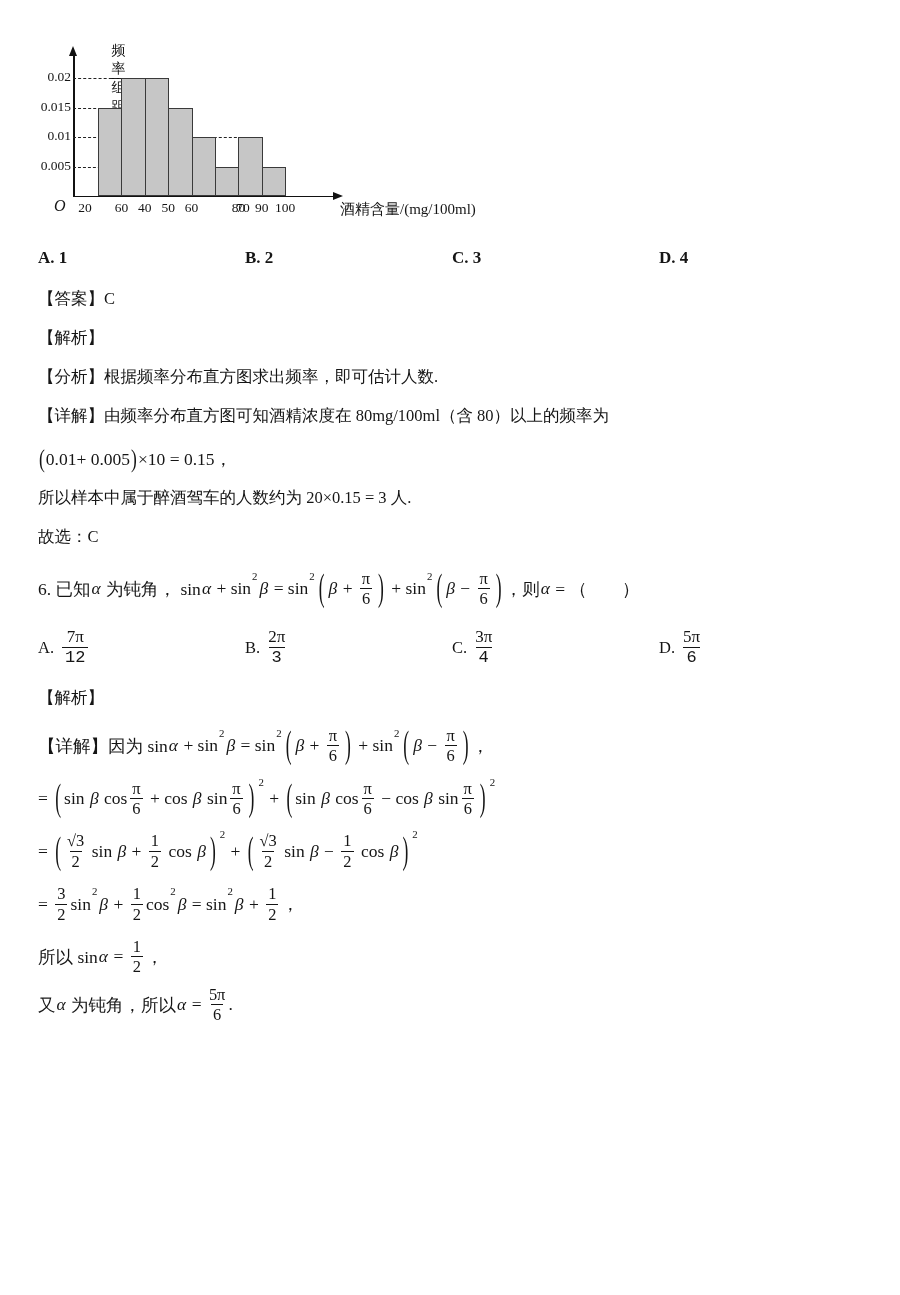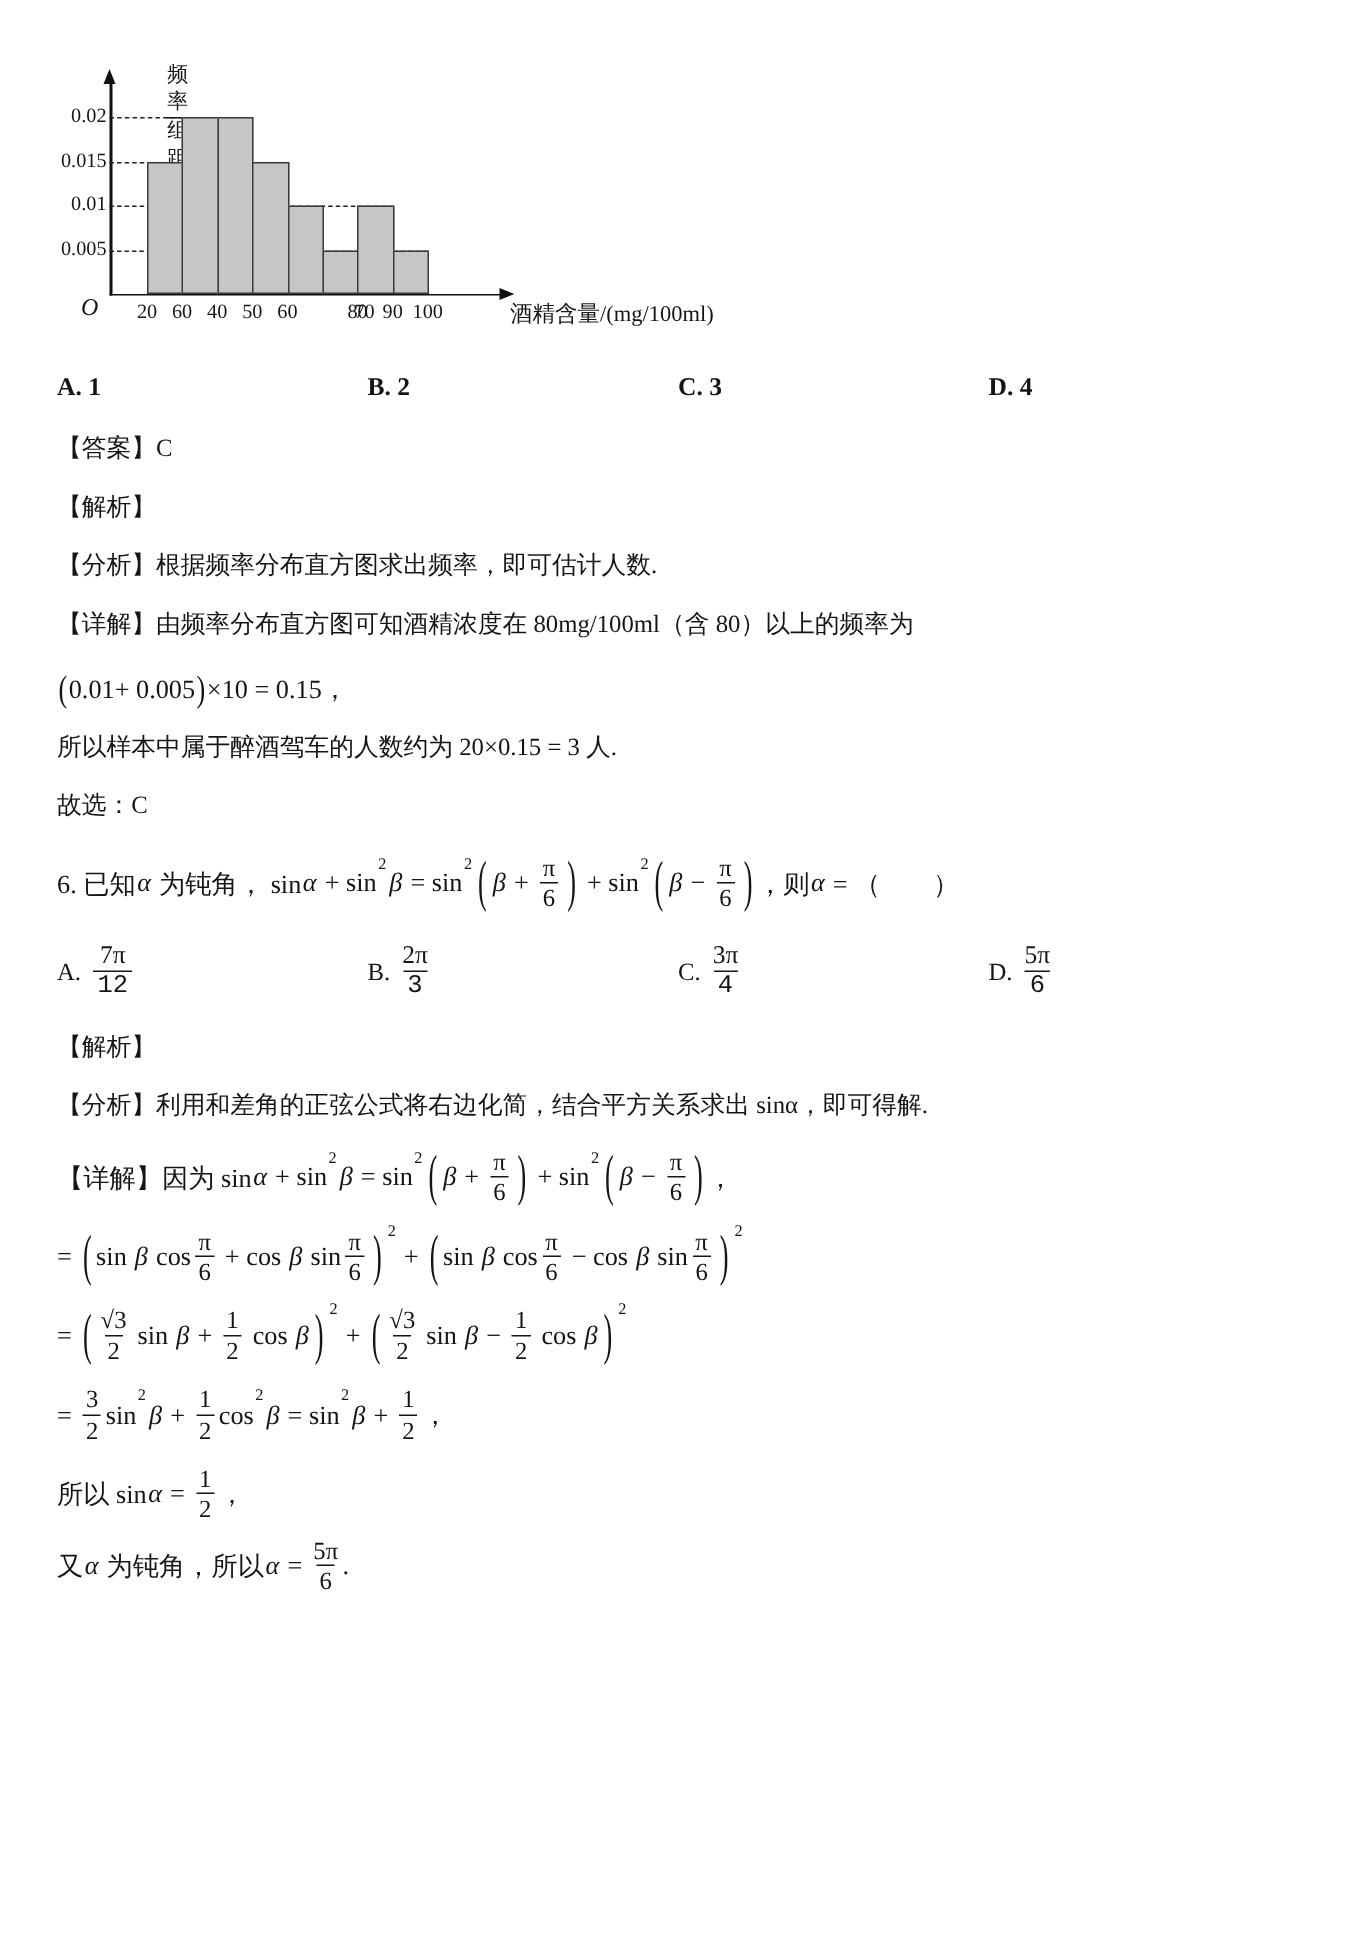--- a/index.html
+++ b/index.html
@@ -80,21 +80,21 @@
       <div class="grid" style="left: 35px; top: 30px; width: 95.2px;"></div>
       <div class="ytick" style="top: 21px;">0.02</div>
       <div class="bar" style="left: 60px; top: 59.5px; width: 24.6px; height: 88.5px;"></div>
       <div class="bar" style="left: 83.4px; top: 30px; width: 24.6px; height: 118px;"></div>
       <div class="bar" style="left: 106.8px; top: 30px; width: 24.6px; height: 118px;"></div>
       <div class="bar" style="left: 130.2px; top: 59.5px; width: 24.6px; height: 88.5px;"></div>
       <div class="bar" style="left: 153.6px; top: 89px; width: 24.6px; height: 59px;"></div>
       <div class="bar" style="left: 177px; top: 118.5px; width: 24.6px; height: 29.5px;"></div>
       <div class="bar" style="left: 200.4px; top: 89px; width: 24.6px; height: 59px;"></div>
       <div class="bar" style="left: 223.8px; top: 118.5px; width: 24.6px; height: 29.5px;"></div>
-      <div class="xtick" style="left: 47px;">20</div>
+      <div class="xtick" style="left: 34px;">20</div>
       <div class="xtick" style="left: 70.4px;">60</div>
       <div class="xtick" style="left: 93.8px;">40</div>
       <div class="xtick" style="left: 117.2px;">50</div>
       <div class="xtick" style="left: 140.6px;">60</div>
       <div class="xtick" style="left: 164px; margin-left: 28px;">70</div>
       <div class="xtick" style="left: 187.4px;">80</div>
       <div class="xtick" style="left: 210.8px;">90</div>
       <div class="xtick" style="left: 234.2px;">100</div>
     </div>
 
@@ -176,21 +176,20 @@
     <div class="opt">
       <span>D.</span>
       <span class="opt-frac">
         <span class="m-num">5π</span>
         <span class="m-den">6</span>
       </span>
     </div>
   </div>
 
   <div class="line">【解析】</div>
-  <div class="line">【分析】利用和差角的正弦公式将右边化简，结合平方关系求出 sinα，即可得解.</div>
   <div class="mathline">
       <span class="m-txt">【详解】因为 sin</span>
       <span class="m-it">α</span>
       <span class="m-txt"> + sin</span>
       <span class="m-sup">2</span>
       <span class="m-it">β</span>
       <span class="m-txt"> = sin</span>
       <span class="m-sup">2</span>
       <span class="m-paren big">(</span>
       <span class="m-it">β</span>

